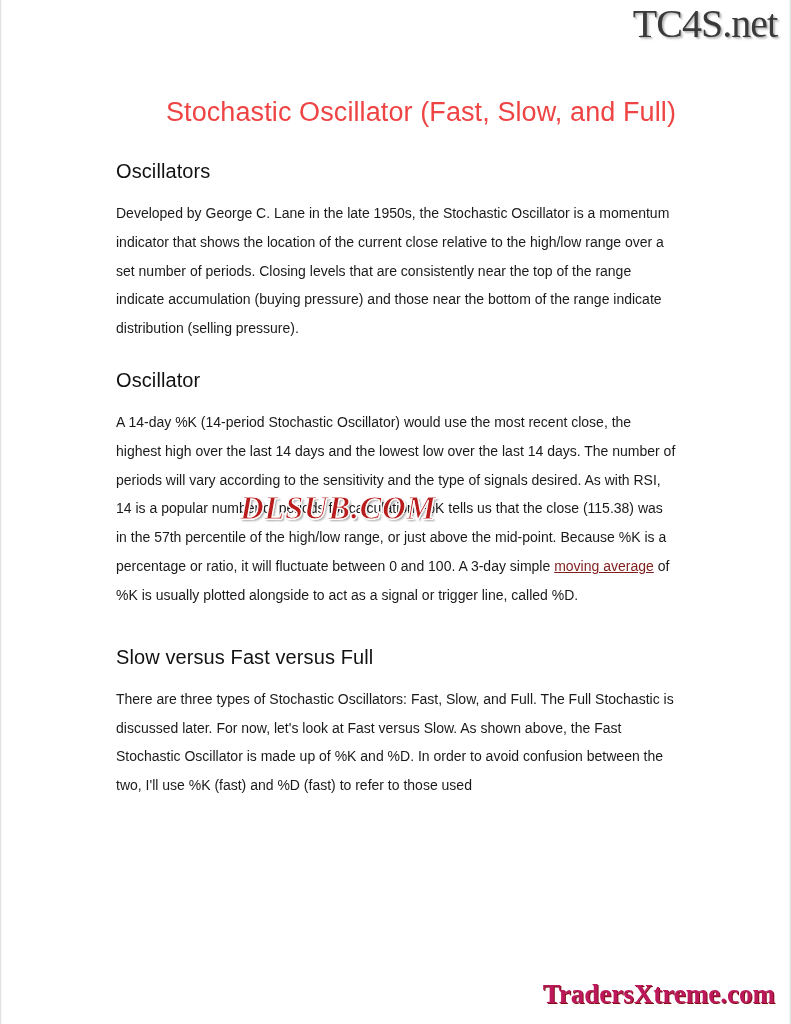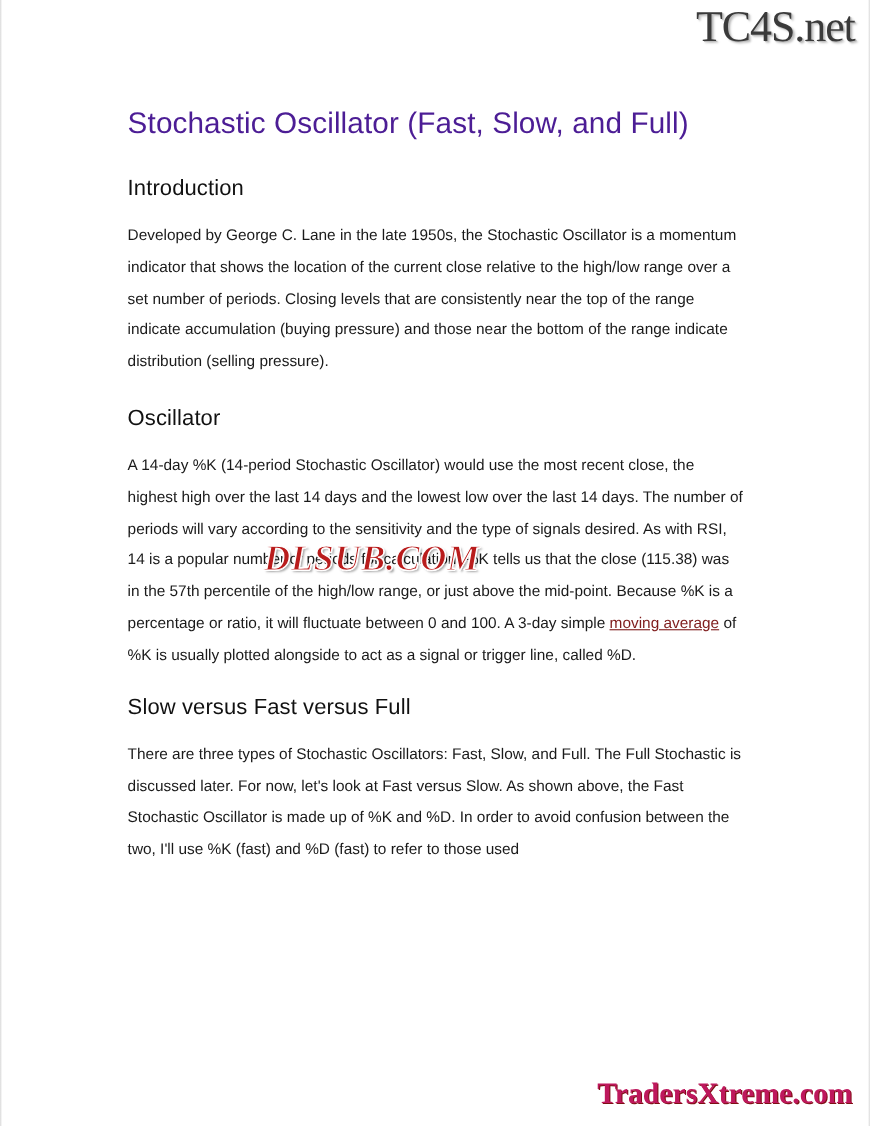--- a/index.html
+++ b/index.html
@@ -50,32 +50,33 @@
     position: absolute;
     left: 116px;
     top: 92px;
     width: 560px;
   }
   h1.doc-title {
     font-size: 27px;
     font-weight: normal;
     line-height: 1.55;
     margin: 0 0 22px 0;
-    color: #4c1d95;
+    color: #ef4444;
     letter-spacing: 0.1px;
+    text-align: right;
   }
   h2.section-head {
     font-size: 20px;
     font-weight: normal;
     margin: 26px 0 16px 0;
     color: #111;
     letter-spacing: 0.1px;
   }
   h2.section-head.tight {
-    margin-top: 22px;
+    margin-top: 36px;
   }
   p.body-text {
     font-size: 14px;
     line-height: 2.06;
     margin: 0 0 6px 0;
     color: #1a1a1a;
   }
   a.inline-link {
     color: #7f1d1d;
     text-decoration: underline;
@@ -122,21 +123,21 @@
 
   <div class="page-edge-left"></div>
   <div class="page-edge-right"></div>
 
   <div class="site-brand">TC4S.net</div>
 
   <div class="content">
 
     <h1 class="doc-title">Stochastic Oscillator (Fast, Slow, and Full)</h1>
 
-    <h2 class="section-head">Introduction</h2>
+    <h2 class="section-head">Oscillators</h2>
 
     <p class="body-text">Developed by George C. Lane in the late 1950s, the Stochastic Oscillator is a momentum indicator that shows the location of the current close relative to the high/low range over a set number of periods. Closing levels that are consistently near the top of the range indicate accumulation (buying pressure) and those near the bottom of the range indicate distribution (selling pressure).</p>
 
     <h2 class="section-head">Oscillator</h2>
 
     <p class="body-text"><span>A 14-day %K (14-period Stochastic Oscillator) would use the most recent close, the highest high over the last 14 days and the lowest low over the last 14 days. The number of periods will vary according to the sensitivity and the type of signals desired. As with RSI, 14 is a popular number of periods for calculation. %K tells us that the close (115.38) was in the 57th percentile of the high/low range, or just above the mid-point. Because %K is a percentage or ratio, it will fluctuate between 0 and 100. A 3-day simple </span><a class="inline-link" href="#">moving average</a><span> of %K is usually plotted alongside to act as a signal or trigger line, called %D.</span></p>
 
     <h2 class="section-head tight">Slow versus Fast versus Full</h2>
 
     <p class="body-text">There are three types of Stochastic Oscillators: Fast, Slow, and Full. The Full Stochastic is discussed later. For now, let's look at Fast versus Slow. As shown above, the Fast Stochastic Oscillator is made up of %K and %D. In order to avoid confusion between the two, I'll use %K (fast) and %D (fast) to refer to those used</p>

